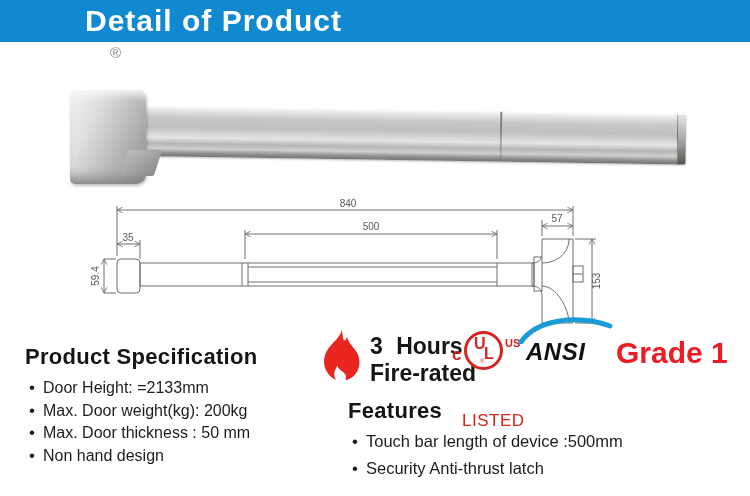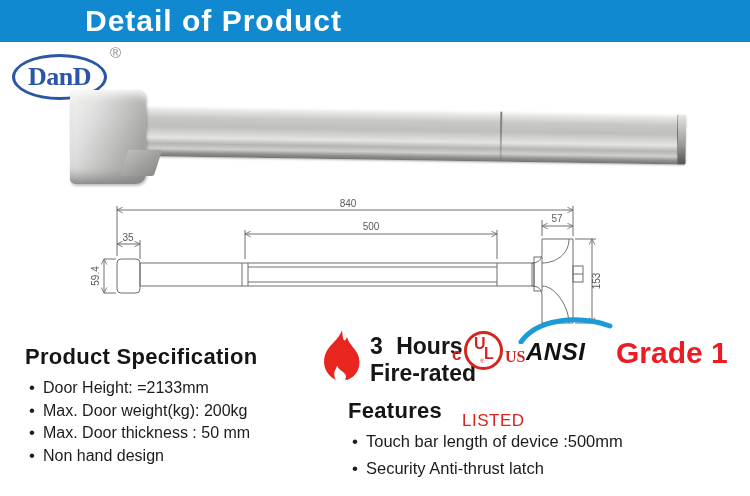--- a/index.html
+++ b/index.html
@@ -49,21 +49,21 @@
   .fire-text .l1 { word-spacing:7px; display:block; }
   .fire-text .l2 { display:block; }
 
   .ul-badge { position:absolute; left:452px; top:331px; width:76px; height:58px; color:#d6251e; }
   .ul-c  { position:absolute; left:0; top:14px; font-size:17px; font-weight:700; }
   .ul-ring { position:absolute; left:12px; top:0; width:39px; height:39px; border:3px solid #d6251e;
              border-radius:50%; background:#fff; }
   .ul-u { position:absolute; left:7px; top:1px; font-size:16px; font-weight:800; }
   .ul-l { position:absolute; left:17px; top:11px; font-size:16px; font-weight:800; }
   .ul-ring-reg { position:absolute; left:13px; top:24px; font-size:6px; }
-  .ul-us { position:absolute; left:53px; top:17px; font-size:16px; font-weight:700;font-family:Liberation Serif, serif; }
+  .ul-us { position:absolute; left:53px; top:6px; font-size:11px; font-weight:700; }
   .ul-listed { position:absolute; left:10px; top:44px; font-size:17px; font-weight:400; letter-spacing:.5px;margin-top:36px; }
 
   .ansi-badge { position:absolute; left:518px; top:314px; width:95px; height:58px; }
   .ansi-arc { position:absolute; left:0; top:0; }
   .ansi-label { position:absolute; left:8px; top:24px; font-size:24px; font-weight:700; font-style:italic;
                 color:#111; letter-spacing:0.5px; }
   .grade-label { position:absolute; left:616px; top:336px; font-size:30px; font-weight:700; color:#ed1c24; }
 
   
   .spec { position:absolute; left:25px; top:344px; width:315px; }
@@ -78,23 +78,20 @@
 </head>
 <body>
 
 <div id="page">
 
   <div class="banner">
     <span class="banner-title">Detail of Product</span>
   </div>
 
   <div class="logo">
-    <div class="logo-oval">
-      <span class="logo-brand">DanD</span>
-    </div>
     <span class="logo-reg">®</span>
   </div>
 
   <div class="photo">
     <div class="photo-bar">
       <div class="photo-seam"></div>
       <div class="photo-cap"></div>
     </div>
     <div class="photo-head"></div>
   </div>

